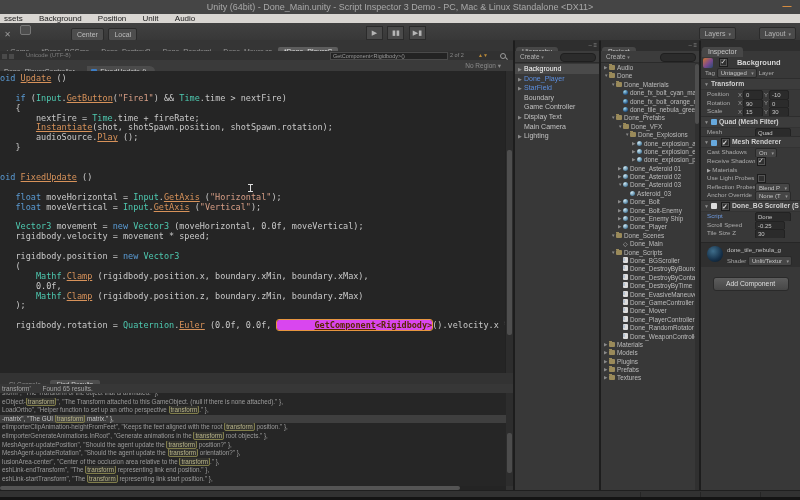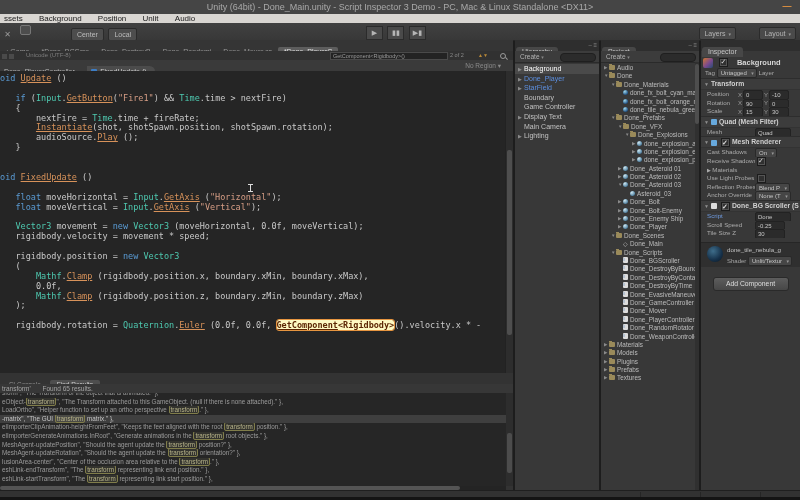--- a/index.html
+++ b/index.html
@@ -51,21 +51,21 @@
   .magicon::after{content:"";position:absolute;left:4px;top:4px;width:3px;height:1px;background:#999;transform:rotate(45deg);}
   #crumbbar{position:absolute;left:0;top:20px;width:100%;height:11px;background:#3a3a3a;border-bottom:1px solid #272727;}
   .crumb{display:inline-block;height:11px;line-height:11px;font-size:7px;color:#b9b9b9;padding:0 8px 0 4px;}
   .crumb.meth{background:#4b4b4b;border-radius:0 6px 6px 0;color:#cfcfcf;}
   .mic{display:inline-block;width:6px;height:6px;background:#3d7dc4;border-radius:1px;margin-right:3px;vertical-align:middle;}
   #regionlbl{position:absolute;right:12px;top:0;font-size:6.5px;color:#8a8a8a;line-height:11px;}
   #codearea{position:absolute;left:0;top:31px;width:513px;height:302px;background:#252525;overflow:hidden;}
   #code{position:absolute;left:-5px;top:3px;font-family:"DejaVu Sans Mono",monospace;font-size:8.5px;line-height:9.9px;white-space:pre;color:#c9c9c9;}
   .cl{height:9.9px;}
   .kw{color:#5a9bd4;} .typ{color:#4ec9b0;} .fn{color:#d7925a;text-decoration:underline;} .str{color:#d69d85;}
-  .fh{background:#fef9c3;border-radius:2px;outline:1px solid #e69540;}
+  .fh{background:#d946ef;border-radius:2px;outline:1px solid #e69540;padding-left:38px;}
   .fh,.fh span{color:#5c2604 !important;font-weight:bold;}
   #tooltip{position:absolute;left:0;top:243px;height:13px;line-height:13px;background:#f2e33c;color:#141400;
            font-family:"DejaVu Sans Mono",monospace;font-size:10px;font-weight:bold;padding:0 4px 0 1px;border-radius:0 3px 3px 0;
            box-shadow:1px 1px 2px rgba(0,0,0,.6);}
   #vscroll{position:absolute;right:0;top:0;width:7px;height:302px;background:#2d2d2d;border-left:1px solid #222;}
   #vthumb{position:absolute;left:1px;top:79px;width:5px;height:185px;background:#4e4e4e;border-radius:2px;}
   #ibeam{position:absolute;left:250px;top:113px;width:1px;height:8px;background:#dcdcdc;}
   #ibeam::before,#ibeam::after{content:"";position:absolute;left:-2px;width:5px;height:1px;background:#dcdcdc;}
   #ibeam::after{bottom:0;}
   

